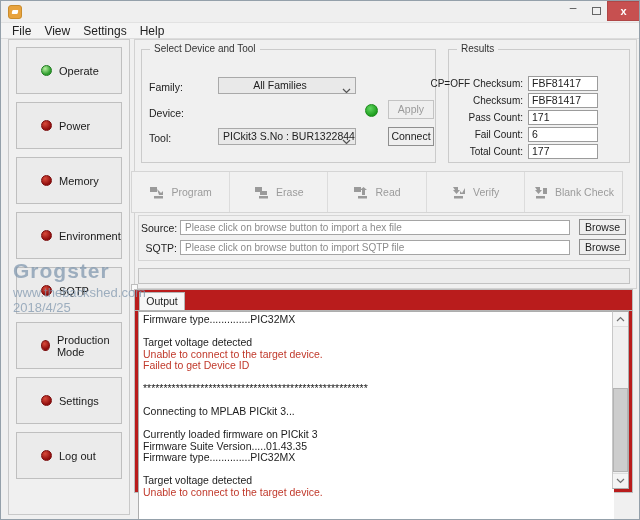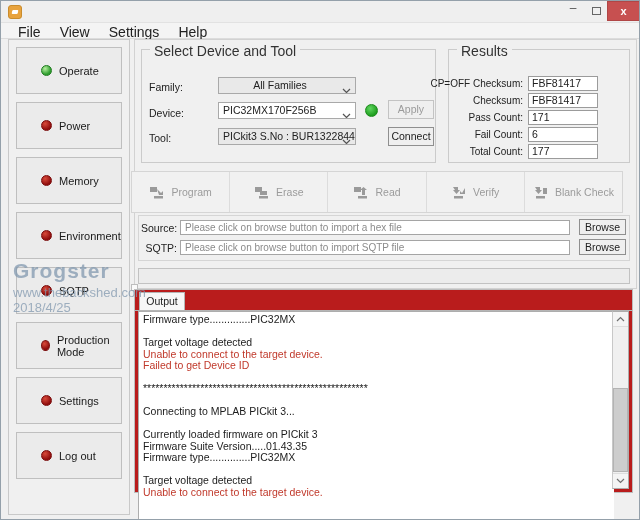--- a/index.html
+++ b/index.html
@@ -14,37 +14,37 @@
   #app-icon { position:absolute; left:7px; top:4px; width:14px; height:14px; background:#e8a33d; border-radius:3px; border:1px solid #c98c2d; }
   #app-icon::after { content:""; position:absolute; left:3px; top:4px; width:6px; height:4px; background:#fff; border-radius:1px; transform:skewX(-12deg); }
   #title-text { position:absolute; left:0; right:0; top:4px; text-align:center; color:#474747; font-size:11px; }
   .winbtn { position:absolute; top:0; height:20px; text-align:center; color:#555; cursor:default; }
   #btn-min { left:561px; width:22px; font-size:12px; line-height:14px; }
   #btn-max { left:584px; width:22px; }
   #btn-max .box { display:inline-block; width:9px; height:8px; border:1px solid #666; margin-top:6px; }
   #btn-close { left:606px; width:33px; height:20px; background:#c75050; border:1px solid #b04646; color:#fff; font-size:11px; line-height:19px; font-weight:bold; }
   
   #menubar { position:absolute; left:0; top:22px; width:100%; height:16px; background:#f4f4f4; border-bottom:1px solid #dcdcdc; padding-left:6px; }
-  .menu-item { display:inline-block; padding:1px 5px; font-size:14px; color:#222;margin-left:6px; }
+  .menu-item { display:inline-block; padding:1px 5px; font-size:12px; color:#222; }
   
   #sidebar { position:absolute; left:7px; top:38px; width:122px; height:476px; border:1px solid #c9c9c9; background:#f0f0f0; }
   .side-btn { position:absolute; left:7px; width:106px; height:47px; background:#ebebeb; border:1px solid #bfbfbf; display:flex; align-items:center; justify-content:flex-start; padding-left:24px; cursor:default; }
   .side-btn span.lbl { font-size:11px; color:#1a1a1a; margin-left:7px; }
   .led { width:11px; height:11px; border-radius:50%; flex:0 0 aupx; }
   .led.red { background:radial-gradient(circle at 35% 30%, #d84a3a, #8f0d0d 70%); border:1px solid #7a0c0c; }
   .led.green { background:radial-gradient(circle at 35% 30%, #b8f0a0, #2f9e2f 65%); border:1px solid #1f7a1f; }
   
   #watermark { position:absolute; left:12px; top:258px; z-index:50; pointer-events:none; color:rgba(130,152,175,0.75); }
   #wm1 { font-size:21px; font-weight:bold; letter-spacing:1px; }
   #wm2 { font-size:13px; margin-top:2px; white-space:nowrap; }
   #wm3 { font-size:13px; margin-top:0; }
   
   #main-top { position:absolute; left:133px; top:38px; width:503px; height:250px; border:1px solid #d2d2d2; background:#f0f0f0; }
   .groupbox { position:absolute; border:1px solid #cbcbcb; }
-  .group-title { position:absolute; top:-7px; left:8px; background:#f0f0f0; padding:0 4px; font-size:14px; color:#333; }
+  .group-title { position:absolute; top:-7px; left:8px; background:#f0f0f0; padding:0 4px; font-size:10px; color:#333; }
   .fld-label { position:absolute; font-size:10.5px; color:#222; white-space:nowrap; }
   .combo { position:absolute; height:17px; border:1px solid #a9a9a9; background:#e9e9e9; font-size:10.5px; line-height:15px; padding:0 18px 0 4px; white-space:nowrap; overflow:hidden; }
   .combo.white { background:#fff; }
   .combo .chev { position:absolute; right:4px; top:5px; }
   .pushbtn { position:absolute; height:19px; background:#efefef; border:1px solid #8f8f8f; font-size:10.5px; text-align:center; line-height:17px; cursor:default; }
   .pushbtn.disabled { color:#9b9b9b; border:1px solid #c3c3c3; }
   #status-dot { position:absolute; left:364px; top:103px; width:13px; height:13px; border-radius:50%; background:radial-gradient(circle at 38% 32%, #5fd65f, #1f9e1f 70%); border:1px solid #1b8a1b; }
   
   .res-field { position:absolute; left:527px; width:70px; height:15px; background:#fff; border:1px solid #9b9b9b; font-size:10.5px; line-height:13px; padding-left:3px; }
   .res-label { position:absolute; right:116px; font-size:10px; color:#222; white-space:nowrap; }
@@ -140,26 +140,20 @@
     <span class="group-title">Select Device and Tool</span>
   </div>
   <span class="fld-label" style="left:148px; top:80px;">Family:</span>
   <div class="combo" style="left:217px; top:76px; width:138px;text-align:center;">
     <span>All Families</span>
     <span class="chev"><svg width="9" height="6">
           <path d="M1 1 L4.5 4.5 L8 1" stroke="#555" stroke-width="1.2" fill="none"></path>
         </svg></span>
   </div>
   <span class="fld-label" style="left:148px; top:106px;">Device:</span>
-  <div class="combo white" style="left:217px; top:101px; width:138px;">
-    <span>PIC32MX170F256B</span>
-    <span class="chev"><svg width="9" height="6">
-          <path d="M1 1 L4.5 4.5 L8 1" stroke="#555" stroke-width="1.2" fill="none"></path>
-        </svg></span>
-  </div>
   <div id="status-dot"></div>
   <div class="pushbtn disabled" style="left:387px; top:99px; width:46px;">Apply</div>
   <span class="fld-label" style="left:148px; top:131px;">Tool:</span>
   <div class="combo" style="left:217px; top:127px; width:138px;">
     <span>PICkit3 S.No : BUR132284452</span>
     <span class="chev"><svg width="9" height="6">
           <path d="M1 1 L4.5 4.5 L8 1" stroke="#555" stroke-width="1.2" fill="none"></path>
         </svg></span>
   </div>
   <div class="pushbtn" style="left:387px; top:126px; width:46px;">Connect</div>

